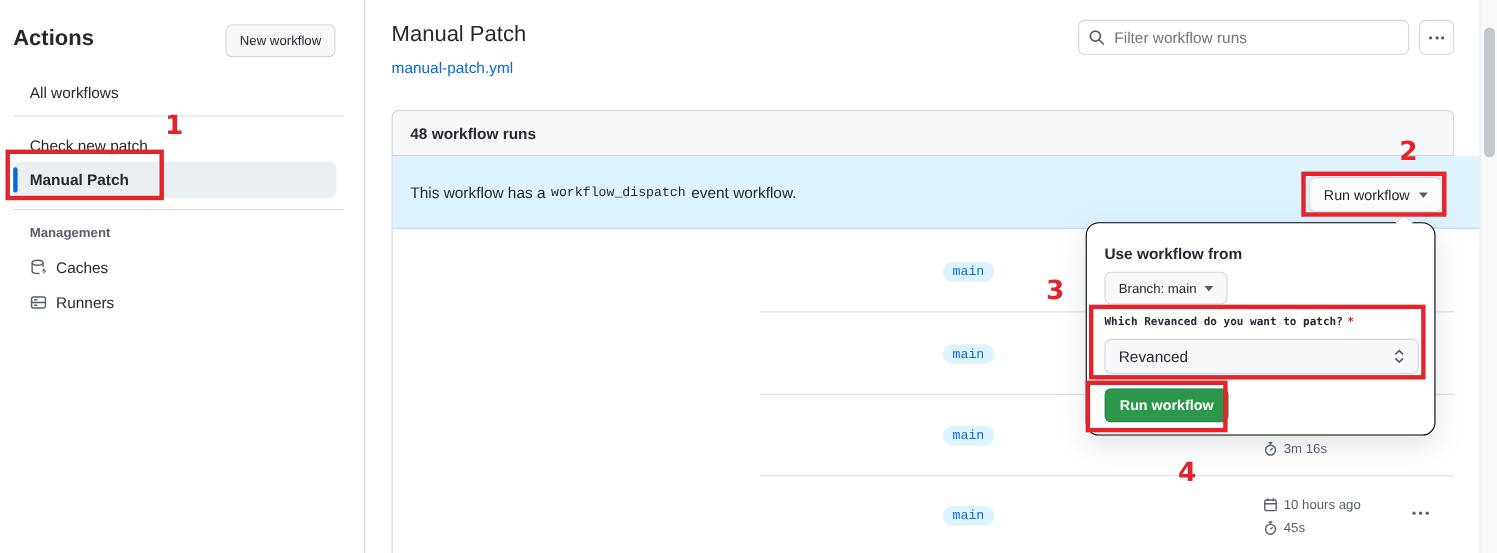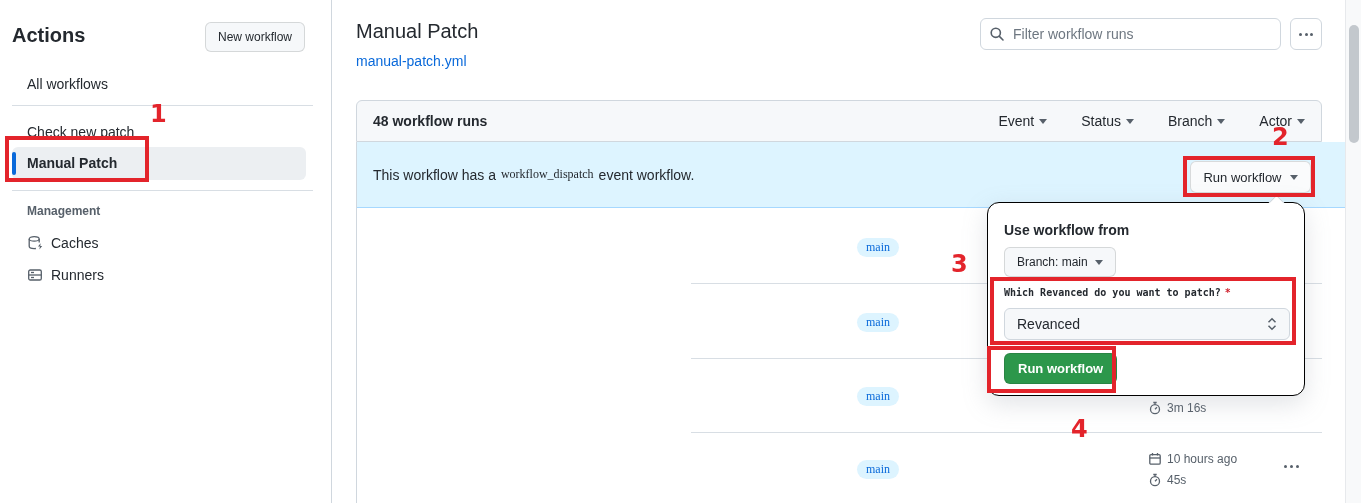--- a/index.html
+++ b/index.html
@@ -1,18 +1,18 @@
 <!DOCTYPE html>
 <html><head>
 <meta charset="utf-8">
 <style>
   html,body{margin:0;padding:0;background:#fff;}
   .app{position:relative;width:1361px;height:503px;background:#fff;overflow:hidden;
        font-family:"Liberation Sans",sans-serif;color:#24292f;font-size:14px;}
-  .mono{font-family:Liberation Serif, serif;}
+  .mono{font-family:Liberation Mono, monospace;}
 
   
   .top-accent{position:absolute;left:220px;top:0;width:88px;height:3px;background:#f4745f;}
 
   
   .sidebar{position:absolute;left:0;top:0;width:330px;height:482px;background:#fff;}
   .sidebar-title{position:absolute;left:12px;top:24px;font-size:20px;font-weight:700;}
   .new-wf-btn{position:absolute;left:205px;top:22px;height:28px;padding:0 12px;display:flex;align-items:center;
        background:#f6f8fa;border:1px solid rgba(27,31,36,.15);border-radius:6px;font-size:12px;font-weight:500;color:#24292f;}
   .side-item{position:absolute;left:27px;font-size:14px;color:#24292f;}
@@ -150,38 +150,20 @@
     </span>
   </div>
   <div class="more-btn">
     <span class="dot"></span>
     <span class="dot"></span>
     <span class="dot"></span>
   </div>
 
   <div class="table-header">
     <span class="count-label">48 workflow runs</span>
-    <div class="hdr-filters">
-      <span class="hdr-filter">
-        <span>Event</span>
-        <span class="caret-down"></span>
-      </span>
-      <span class="hdr-filter">
-        <span>Status</span>
-        <span class="caret-down"></span>
-      </span>
-      <span class="hdr-filter">
-        <span>Branch</span>
-        <span class="caret-down"></span>
-      </span>
-      <span class="hdr-filter">
-        <span>Actor</span>
-        <span class="caret-down"></span>
-      </span>
-    </div>
   </div>
 
   <div class="table-body">
 
     <div class="banner">
       <span>This workflow has a</span>
       <code class="mono">workflow_dispatch</code>
       <span>event workflow.</span>
       <div class="run-wf-btn">
         <span>Run workflow</span>

